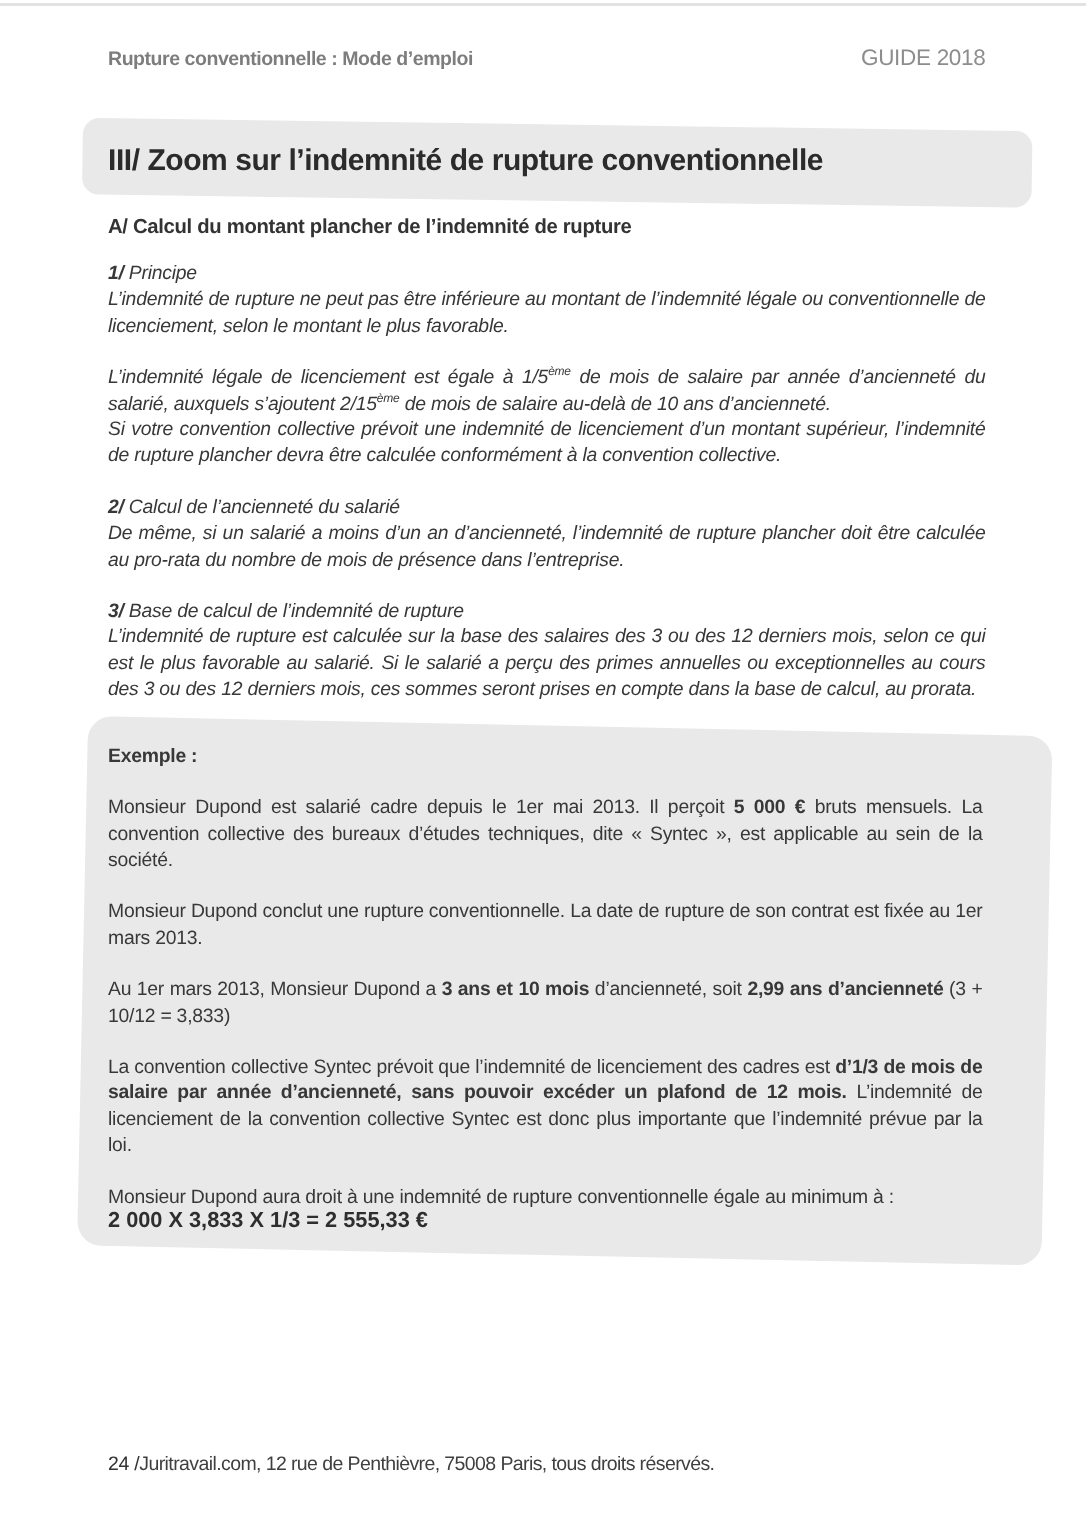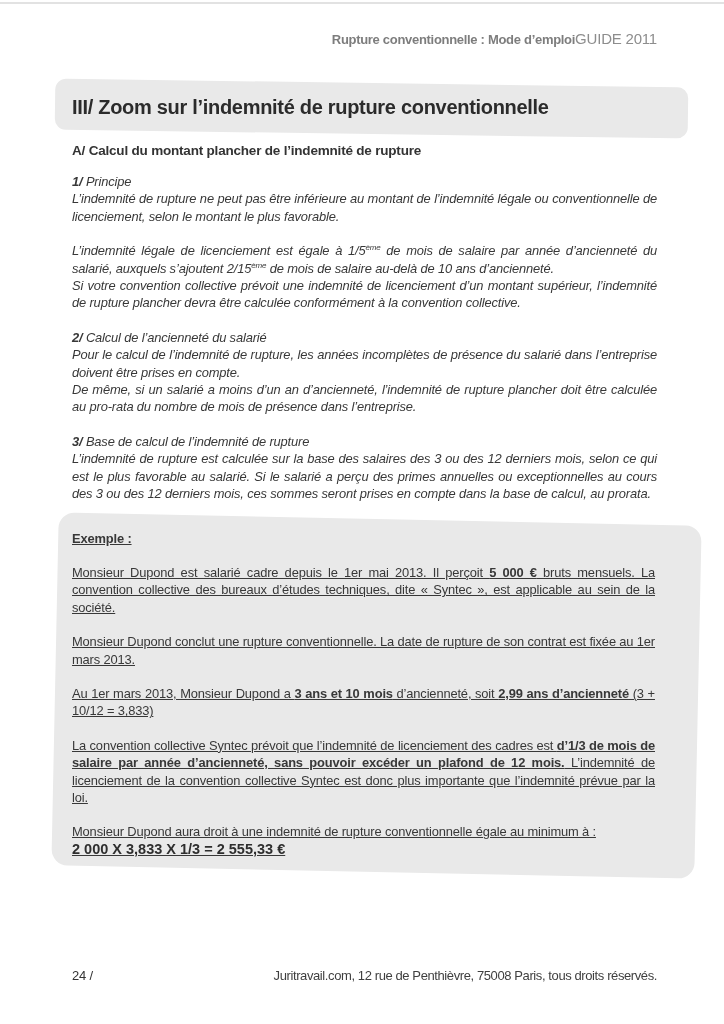--- a/index.html
+++ b/index.html
@@ -11,21 +11,21 @@
     position: relative;
     overflow: hidden;
   }
   .top-rule {
     position: absolute; top: 2px; left: 0;
     width: 724px; height: 2px;
     background: #e2e2e2;
   }
   .page-header {
     margin: 30px 67px 0 72px;
-    display: flex; justify-content: flex-end; align-items: baseline;
+    display: flex; justify-content: space-between; align-items: baseline;
   }
   .page-header .doc-title {
     font-weight: bold; font-size: 13px; color: #7d7d7d; letter-spacing: -0.3px;
   }
   .page-header .guide-label {
     font-size: 15px; color: #8d8d8d; font-weight: normal; letter-spacing: -0.2px;
   }
   .title-banner {
     position: relative;
     margin: 36px 36px 0 55px; 
@@ -61,59 +61,58 @@
   .box-bg {
     position: absolute; inset: 4px 2px 4px 0;
     background: #e9e9e9;
     border-radius: 16px;
     transform: rotate(1.2deg);
   }
   .example-content {
     position: relative;
     padding: 15px 45px 17px 17px;
     font-size: 12.9px; line-height: 17.4px;
-    text-align: justify; letter-spacing: -0.15px; text-decoration: underline;
+    text-align: justify; letter-spacing: -0.15px;
   }
   .formula { font-size: 14.5px; letter-spacing: 0px; color: #2e2e2e; }
   .page-footer {
     position: absolute; top: 968px; left: 72px; right: 67px;
-    display: flex; justify-content: space-between; align-items: baseline;
+    display: flex; align-items: baseline;
   }
   .page-footer .page-number { font-size: 13px; color: #333333; letter-spacing: -0.2px; }
   .page-footer .footer-address { font-size: 13px; color: #3f3f3f; letter-spacing: -0.4px; }
 </style>
 </head>
 <body>
 
 <div class="top-rule"></div>
 
 <div class="page-header">
   <span class="doc-title">Rupture conventionnelle : Mode d’emploi</span>
-  <span class="guide-label">GUIDE 2011</span>
+  <span class="guide-label">GUIDE 2018</span>
 </div>
 
 <div class="title-banner">
   <div class="banner-bg"></div>
   <div class="banner-text">III/ Zoom sur l’indemnité de rupture conventionnelle</div>
 </div>
 
 <div class="subtitle">A/ Calcul du montant plancher de l’indemnité de rupture</div>
 
 <div class="body-text" id="body-groups">
     <div class="pgroup">
       <p><span style="font-weight: bold;">1/ </span><span>Principe</span></p>
       <p><span>L’indemnité de rupture ne peut pas être inférieure au montant de l’indemnité légale ou conventionnelle de licenciement, selon le montant le plus favorable.</span></p>
     </div>
     <div class="pgroup">
       <p><span>L’indemnité légale de licenciement est égale à 1/5</span><sup>ème</sup><span> de mois de salaire par année d’ancienneté du salarié, auxquels s’ajoutent 2/15</span><sup>ème</sup><span> de mois de salaire au-delà de 10 ans d’ancienneté.</span></p>
       <p><span>Si votre convention collective prévoit une indemnité de licenciement d’un montant supérieur, l’indemnité de rupture plancher devra être calculée conformément à la convention collective.</span></p>
     </div>
     <div class="pgroup">
       <p><span style="font-weight: bold;">2/ </span><span>Calcul de l’ancienneté du salarié</span></p>
-      <p><span>Pour le calcul de l’indemnité de rupture, les années incomplètes de présence du salarié dans l’entreprise doivent être prises en compte.</span></p>
       <p><span>De même, si un salarié a moins d’un an d’ancienneté, l’indemnité de rupture plancher doit être calculée au pro-rata du nombre de mois de présence dans l’entreprise.</span></p>
     </div>
     <div class="pgroup">
       <p><span style="font-weight: bold;">3/ </span><span>Base de calcul de l’indemnité de rupture</span></p>
       <p><span>L’indemnité de rupture est calculée sur la base des salaires des 3 ou des 12 derniers mois, selon ce qui est le plus favorable au salarié. Si le salarié a perçu des primes annuelles ou exceptionnelles au cours des 3 ou des 12 derniers mois, ces sommes seront prises en compte dans la base de calcul, au prorata.</span></p>
     </div>
   </div>
 
 <div class="example-box">
   <div class="box-bg"></div>

